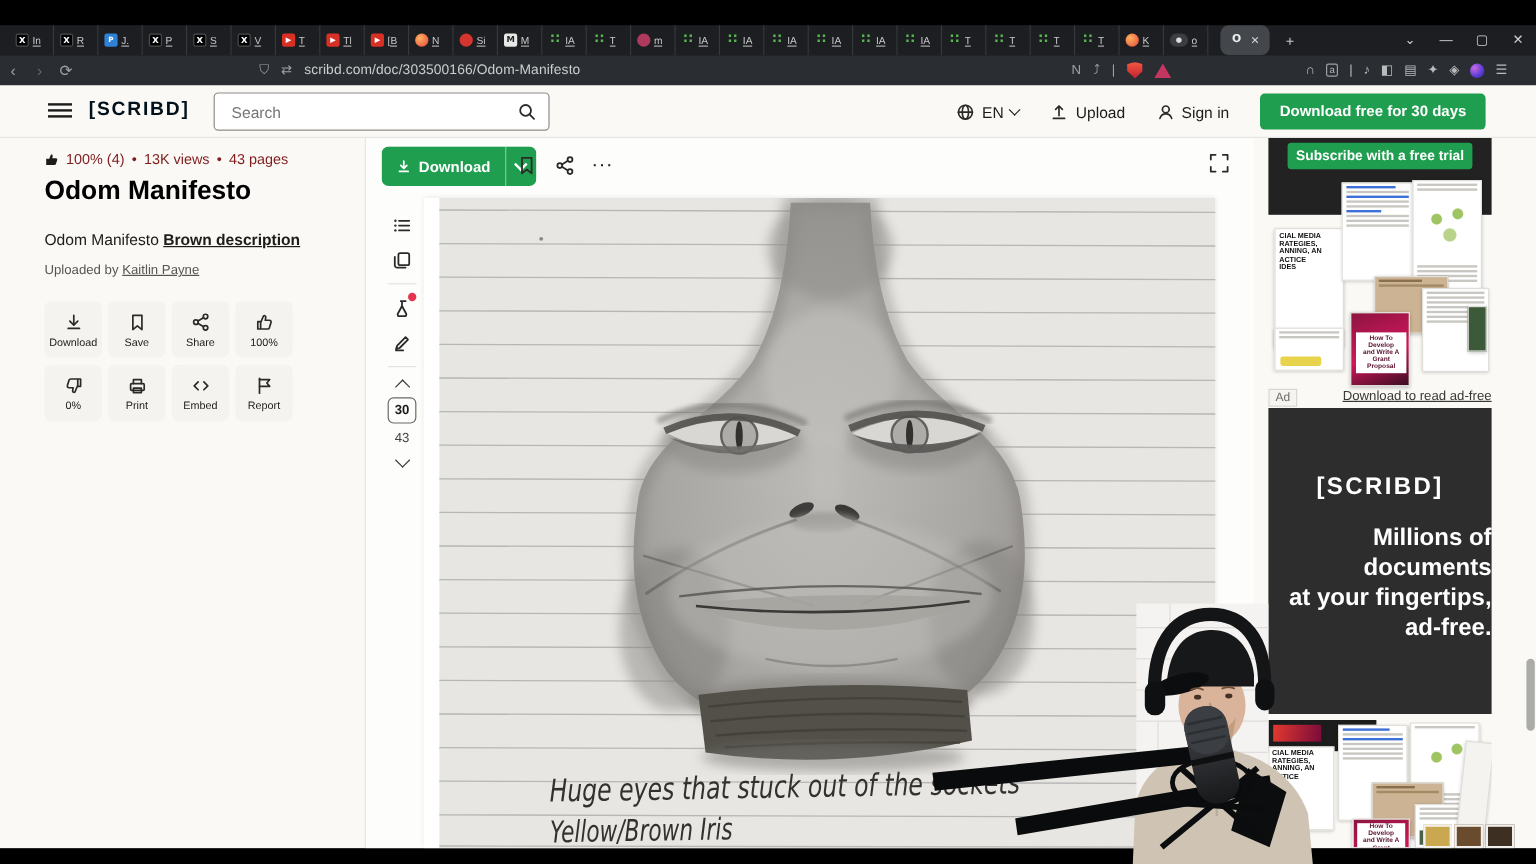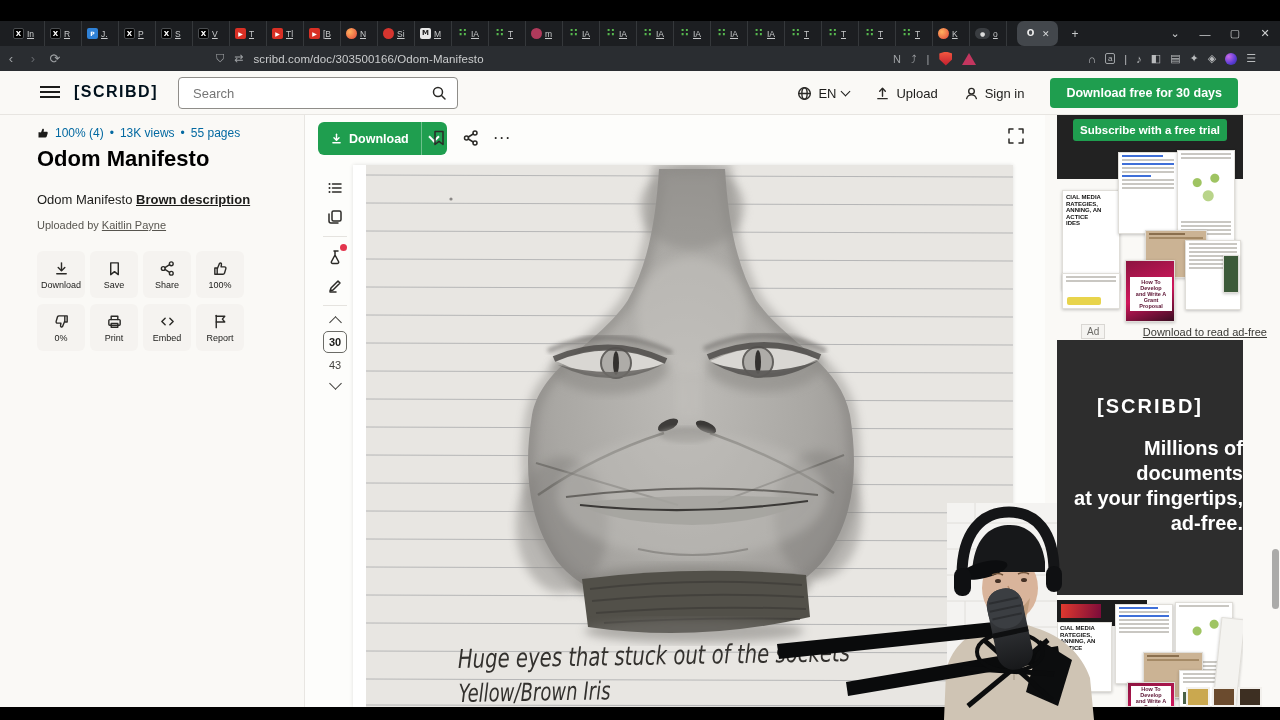--- a/index.html
+++ b/index.html
@@ -64,21 +64,21 @@
   #hdr-right{position:absolute;right:42px;top:0;height:44px;display:flex;align-items:center;gap:26px;}
   .hitem{display:flex;align-items:center;gap:6px;font-size:13px;color:#1c1c1a;}
   .chev{width:7px;height:7px;border-right:1.5px solid #1c1c1a;border-bottom:1.5px solid #1c1c1a;
         transform:rotate(45deg);margin-top:-3px;}
   #cta{background:#1f9e4f;color:#fff;font-size:12.5px;font-weight:700;border:none;border-radius:4px;
        height:30px;padding:0 16px;font-family:"Liberation Sans",sans-serif;}
 
   
   #docsb{position:absolute;left:0;top:44px;width:305px;height:592px;border-right:1px solid #e8e6e2;}
   #stats{position:absolute;left:37px;top:11px;display:flex;align-items:center;gap:6px;
-         font-size:12px;color:#0369a1;}
+         font-size:12px;color:#7f1d1d;}
   #doctitle{position:absolute;left:37px;top:31px;font-size:22px;font-weight:700;color:#000;}
   #docdesc{position:absolute;left:37px;top:77px;font-size:13px;color:#1c1c1a;}
   #docdesc a{font-weight:700;color:#1c1c1a;}
   #uploadedby{position:absolute;left:37px;top:104px;font-size:11px;color:#57554f;}
   #uploadedby a{color:#57554f;}
   #actgrid{position:absolute;left:37px;top:136px;width:212px;display:grid;
            grid-template-columns:repeat(4,48px);grid-auto-rows:47px;gap:6px 5px;}
   .acell{background:#f5f3f0;border-radius:6px;display:flex;flex-direction:column;align-items:center;
          justify-content:center;gap:3px;}
   .acell span{font-size:9px;color:#1c1c1a;}
@@ -114,22 +114,22 @@
   #rail{position:absolute;left:1045px;top:44px;width:235px;height:592px;}
   .adtopdark{position:absolute;left:12px;top:0;width:186px;height:64px;background:#222;}
   .greenbtn{background:#1f9e4f;color:#fff;font-weight:700;border:none;border-radius:3px;
             font-family:"Liberation Sans",sans-serif;}
   #sub-top{position:absolute;left:28px;top:4px;width:154px;height:22px;font-size:11.5px;}
   .thumb{position:absolute;background:#fff;border:1px solid #e0ded9;box-shadow:0 1px 3px rgba(0,0,0,.22);
          overflow:hidden;}
   .tline{height:2px;background:#c9c7c2;margin:2px 3px;}
   .tline.b{background:#3f6fd8;}
   .pre{white-space:pre-line;}
-  #adrow{position:absolute;left:12px;top:209px;width:186px;display:flex;align-items:center;
-         justify-content:space-between;margin-left:24px;}
+  #adrow{position:absolute;left:12px;top:209px;width:186px;display:flex;
+         justify-content:space-between;}
   #adtag{border:1px solid #d9d7d3;background:#f5f4f1;color:#6b6a66;font-size:10px;padding:1px 5px;}
   #adfree{font-size:11px;color:#3a3935;}
   #darkcard{position:absolute;left:12px;top:225px;width:186px;height:255px;background:#2d2d2d;
             text-align:center;color:#fff;}
   #dc-brand{margin-top:55px;font-size:20px;font-weight:700;letter-spacing:2px;}
   #dc-head{margin-top:18px;font-size:20px;font-weight:700;line-height:25px;text-align:right;}
   #dc-body{margin-top:12px;font-size:11.5px;color:#d8d7d5;line-height:16px;}
   #collage-bot{position:absolute;left:12px;top:485px;width:186px;height:107px;overflow:hidden;}
   #cornerphotos{position:absolute;left:141px;top:572px;display:flex;gap:2px;}
   .cp{width:24px;height:20px;border:2px solid #f2f0ec;}
@@ -348,21 +348,21 @@
 
     <div id="docsb">
       <div id="stats">
         <svg width="12" height="12" viewBox="0 0 16 16">
           <path d="M2,7 h3 v7 H2 Z M5,8 L7.2,2.6 C8.4,2 9.4,2.8 9.2,4 L8.8,6.4 h4 c1.2,0 1.8,.9 1.4,2.1 L12.8,13 c-.3,.8-.9,1-1.6,1 H5 Z" fill="#1c1c1a"></path>
         </svg>
         <span>100% (4)</span>
         <span>•</span>
         <span>13K views</span>
         <span>•</span>
-        <span>55 pages</span>
+        <span>43 pages</span>
       </div>
       <div id="doctitle">Odom Manifesto</div>
       <div id="docdesc">
         <span>Odom Manifesto</span>
         <a href="#">Brown description</a>
       </div>
       <div id="uploadedby">
         <span>Uploaded by</span>
         <a href="#">Kaitlin Payne</a>
       </div>

